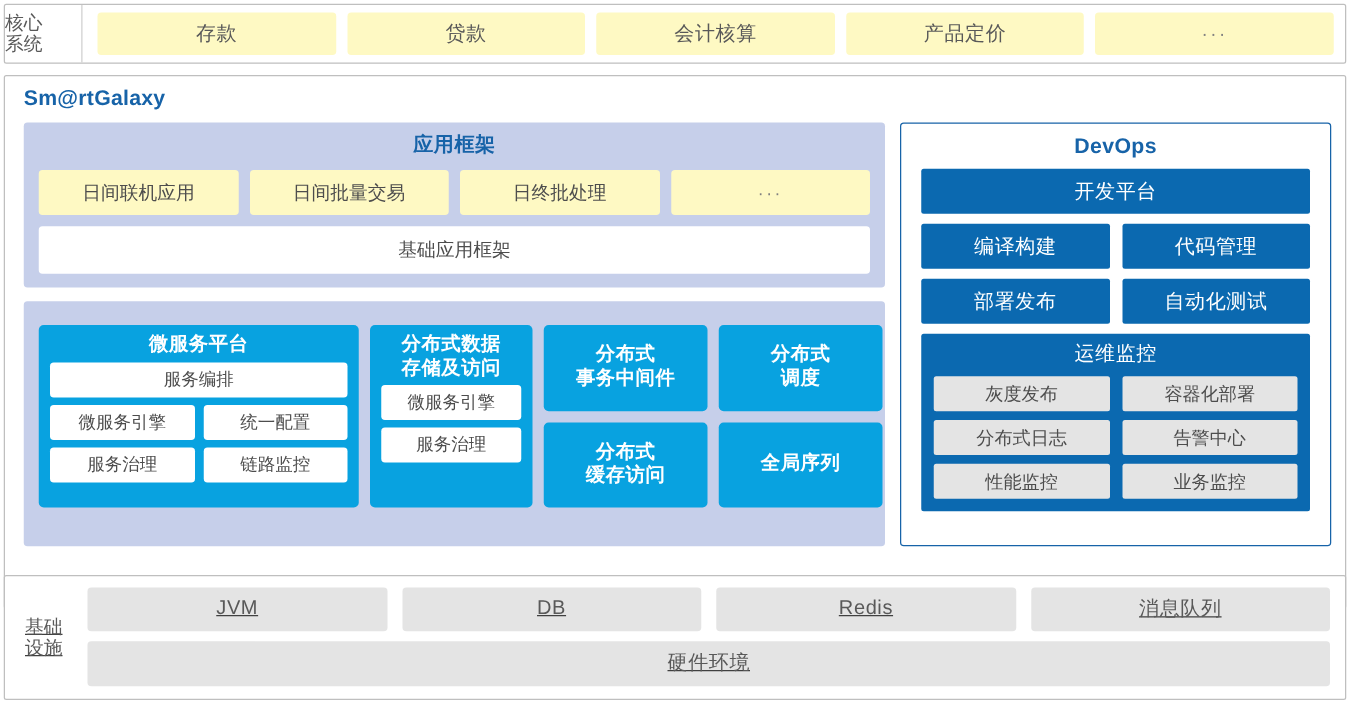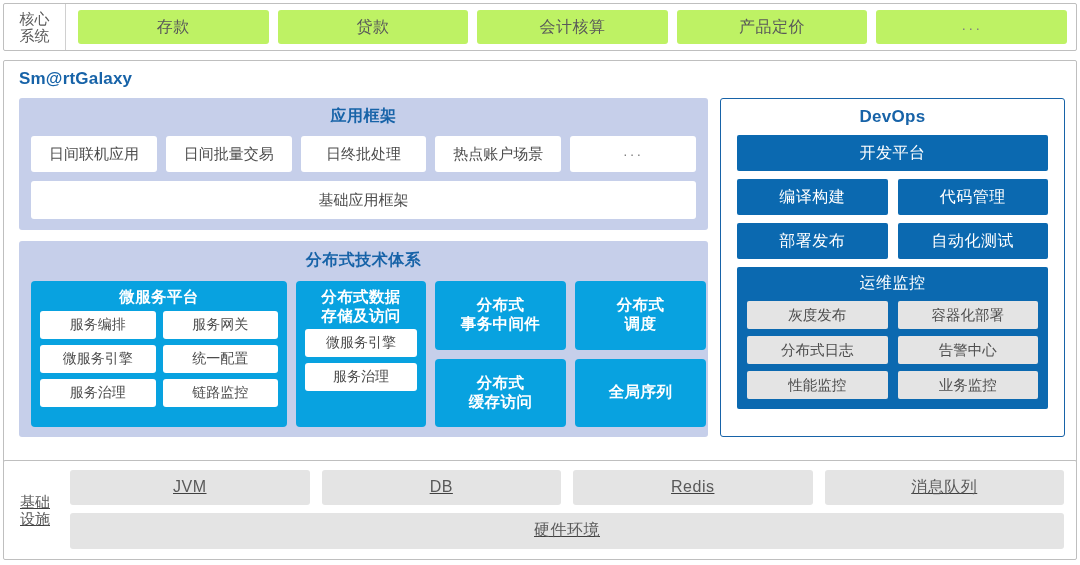--- a/index.html
+++ b/index.html
@@ -19,31 +19,31 @@
     border-radius:2px;
   }
 
   
   .core{
     position:absolute;left:3px;top:3px;width:1074px;height:48px;
     display:flex;align-items:stretch;
   }
   .core-label{
     width:62px;flex:0 0 62px;
-    display:flex;flex-direction:column;align-items:center;justify-content:center;
+    display:flex;flex-direction:column;justify-content:center;
     font-size:15px;color:#595959;line-height:1.16;
     border-right:1px solid #d0d0d0;
     box-sizing:border-box;
   }
   .core-tabs{
     flex:1;display:flex;align-items:center;gap:9px;
     padding:4px 9px 4px 12px;box-sizing:border-box;
   }
   .core-tab{
-    flex:1;height:34px;background:#bef264;border-radius:3px;
+    flex:1;height:34px;background:#fef9c3;border-radius:3px;
     display:flex;align-items:center;justify-content:center;
     font-size:16px;color:#595959;letter-spacing:.5px;
   }
   .core-tab.dots{font-size:15px;color:#808080;letter-spacing:2px;}
 
   
   .galaxy{
     position:absolute;left:3px;top:60px;width:1074px;height:427px;
     padding:0;
   }
@@ -58,21 +58,21 @@
   }
   .lav-title{
     text-align:center;font-size:16px;font-weight:bold;color:#1763a8;
     letter-spacing:.5px;
   }
 
   
   #appFramework{left:15px;top:37px;width:689px;width:689px;height:132px;padding:8px 12px 17px;}
   .app-row{display:flex;gap:9px;margin-top:9px;}
   .app-chip{
-    flex:1;height:36px;background:#ffffff;border-radius:3px;
+    flex:1;height:36px;background:#fef9c3;border-radius:3px;
     display:flex;align-items:center;justify-content:center;
     font-size:15px;color:#4d4d4d;white-space:nowrap;
   }
   .app-chip.dots{color:#808080;font-size:14px;letter-spacing:2px;}
   .app-base{
     margin-top:9px;height:38px;background:#ffffff;border-radius:3px;
     display:flex;align-items:center;justify-content:center;
     font-size:15px;color:#4d4d4d;
   }
 
@@ -189,36 +189,33 @@
 
   <div class="galaxy frame">
     <div class="galaxy-title">Sm@rtGalaxy</div>
 
     <div class="lavender" id="appFramework">
       <div class="lav-title">应用框架</div>
       <div class="app-row">
         <div class="app-chip">日间联机应用</div>
         <div class="app-chip">日间批量交易</div>
         <div class="app-chip">日终批处理</div>
-        <div class="app-chip">热点账户场景</div>
         <div class="app-chip dots">···</div>
       </div>
       <div class="app-base">基础应用框架</div>
     </div>
 
     <div class="lavender" id="distTech">
-      <div class="lav-title">分布式技术体系</div>
       <div class="dist-grid">
 
         <div class="cyan col-ms">
           <div class="cyan-head">微服务平台</div>
           <div class="cyan-items">
             <div class="cyan-row">
               <div class="white-chip">服务编排</div>
-              <div class="white-chip">服务网关</div>
             </div>
             <div class="cyan-row">
               <div class="white-chip">微服务引擎</div>
               <div class="white-chip">统一配置</div>
             </div>
             <div class="cyan-row">
               <div class="white-chip">服务治理</div>
               <div class="white-chip">链路监控</div>
             </div>
           </div>

